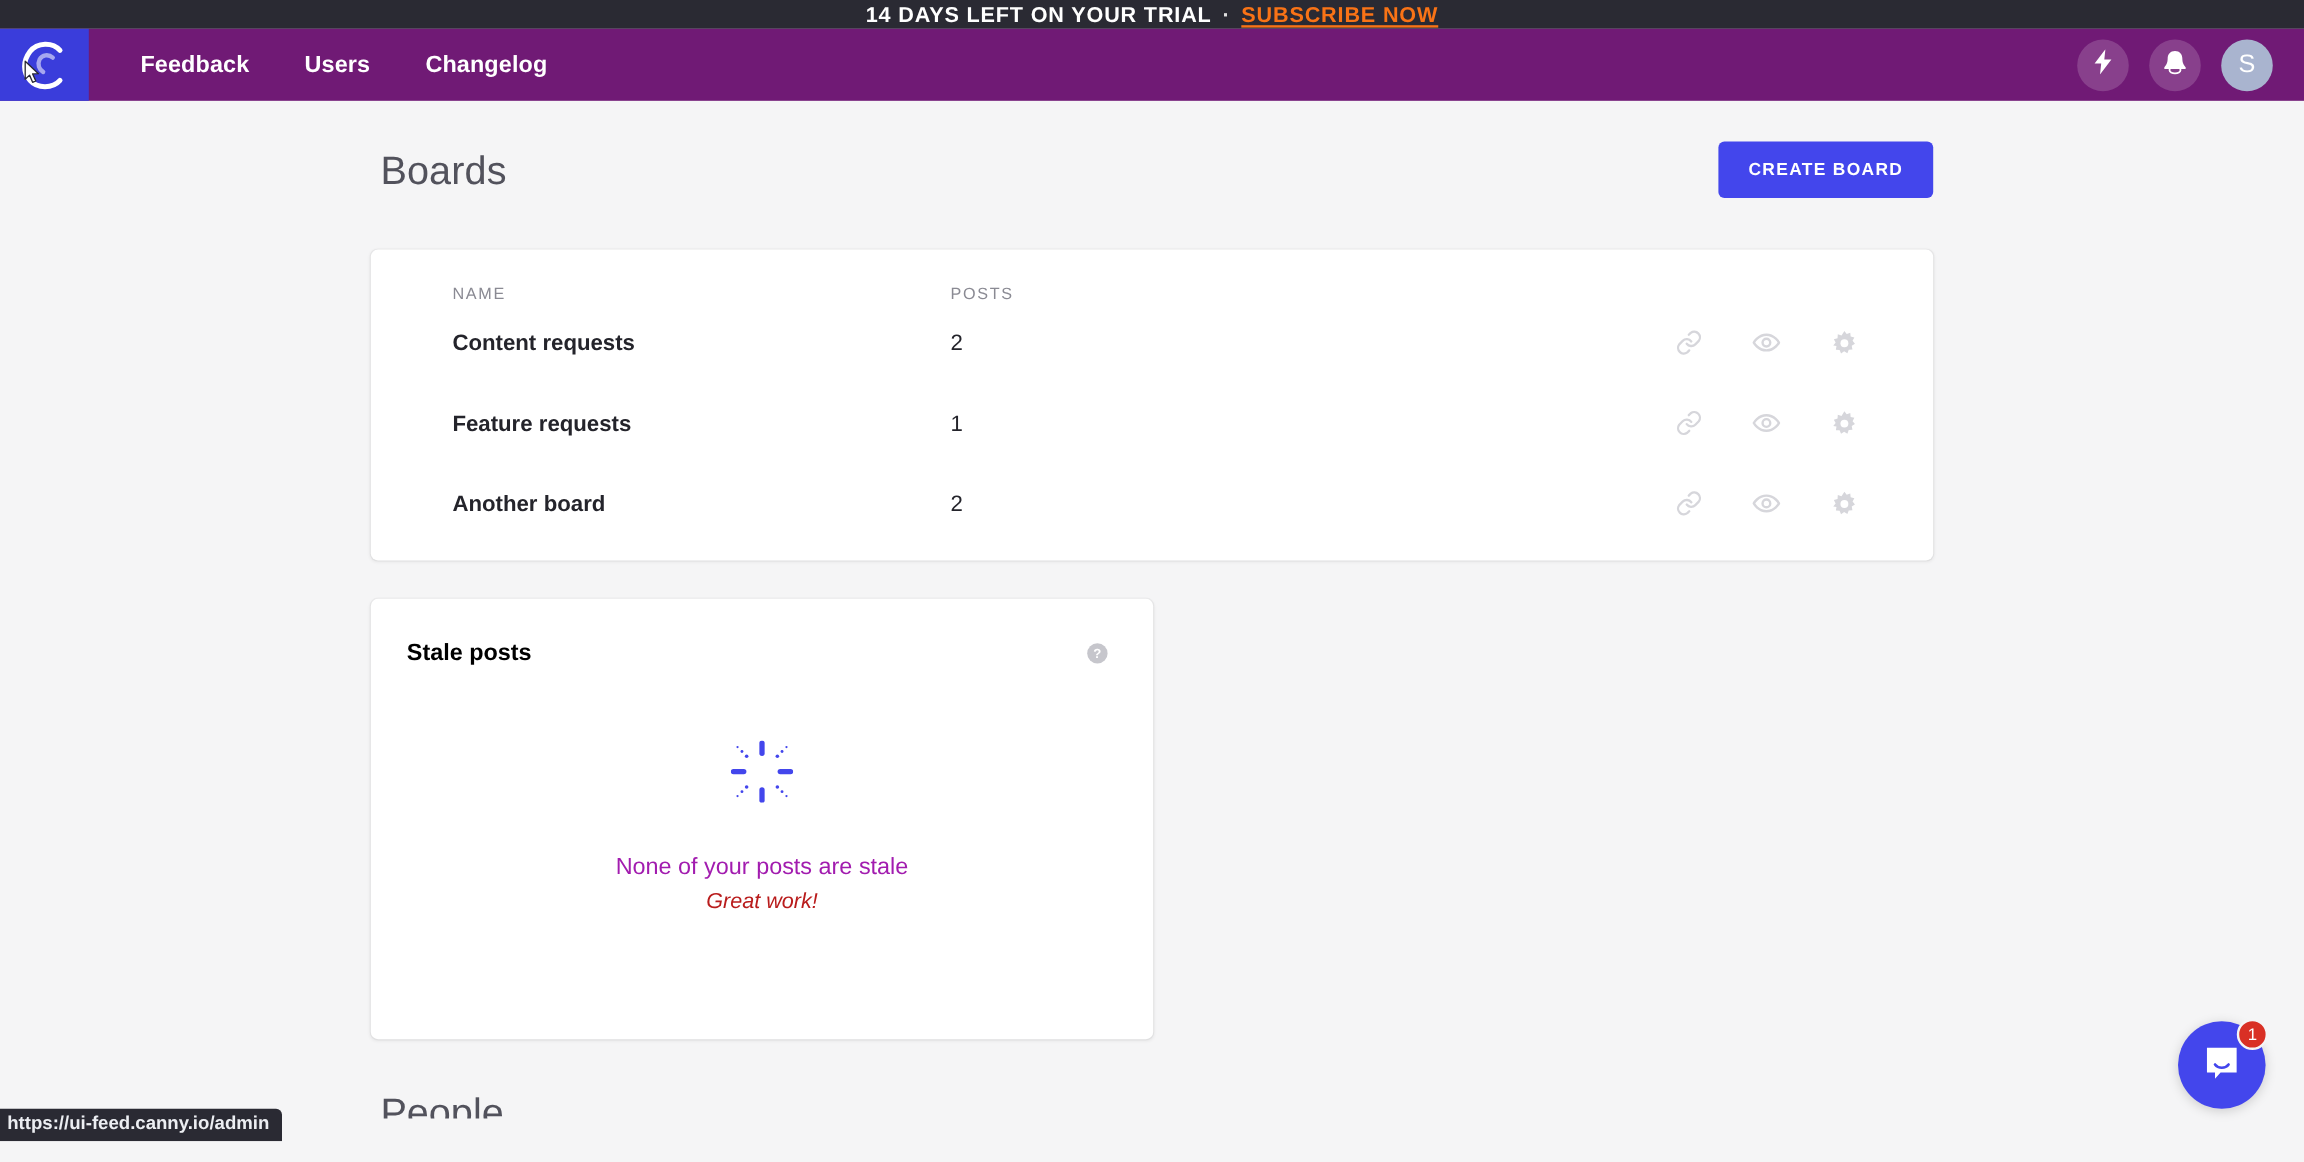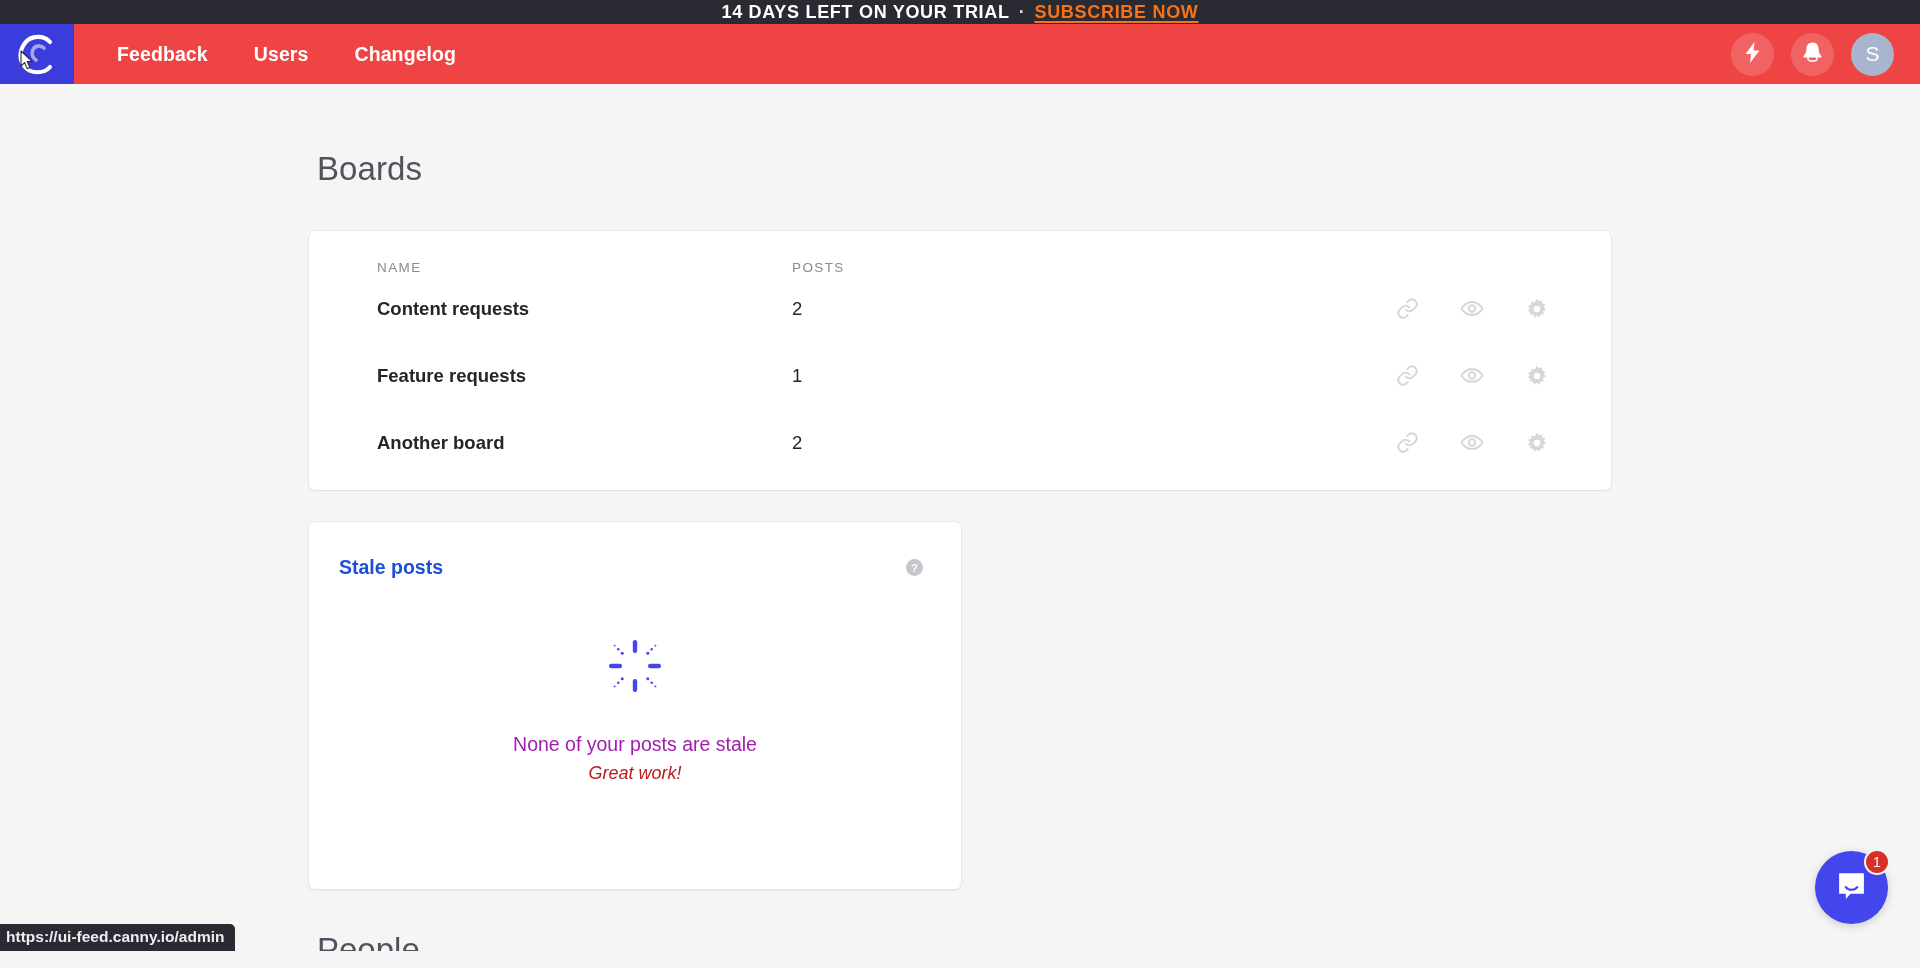--- a/index.html
+++ b/index.html
@@ -33,21 +33,21 @@
     text-underline-offset: 3px;
     text-decoration-thickness: 2px;
     cursor: pointer;
     font-weight: bold;
     letter-spacing: 0.7px;
   }
 
   
   .navbar {
     height: 60px;
-    background: #ef4444;
+    background: #701a75;
     display: flex;
     align-items: stretch;
     position: relative;
   }
   .logo-block {
     width: 74px;
     background: #3a3ddb;
     display: flex;
     align-items: center;
     justify-content: center;
@@ -113,21 +113,21 @@
   .page {
     padding: 0;
     height: 867px;
     position: relative;
     overflow: hidden;
   }
 
   .content-wrap {
     width: 1302px;
     margin: 0 auto;
-    padding-top: 66px;
+    padding-top: 34px;
   }
 
   .page-header {
     display: flex;
     align-items: center;
     justify-content: space-between;
     margin-bottom: 43px;
     padding-left: 8px;
   }
   .page-title {
@@ -214,21 +214,21 @@
     padding: 34px 38px 0 28px;
   }
   .stale-head {
     display: flex;
     align-items: flex-start;
     justify-content: space-between;
   }
   .stale-title {
     font-size: 19.5px;
     font-weight: bold;
-    color: #1d4ed8;
+    color: #000000;
     padding-left: 2px;
   }
   .help-icon {
     width: 17px; height: 17px;
     border-radius: 50%;
     background: #c6c6cc;
     color: #ffffff;
     font-size: 11px;
     display: flex;
     align-items: center;
@@ -365,20 +365,21 @@
     </div>
   </div>
 </div>
 
 <div class="page">
 
   <div class="content-wrap">
 
     <div class="page-header">
       <h1 class="page-title">Boards</h1>
+      <button class="create-board-btn">CREATE BOARD</button>
     </div>
 
     <div class="card boards-card">
 
       <div class="table-head">
         <div class="col-name">NAME</div>
         <div class="col-posts">POSTS</div>
       </div>
 
       <div class="table-row">

